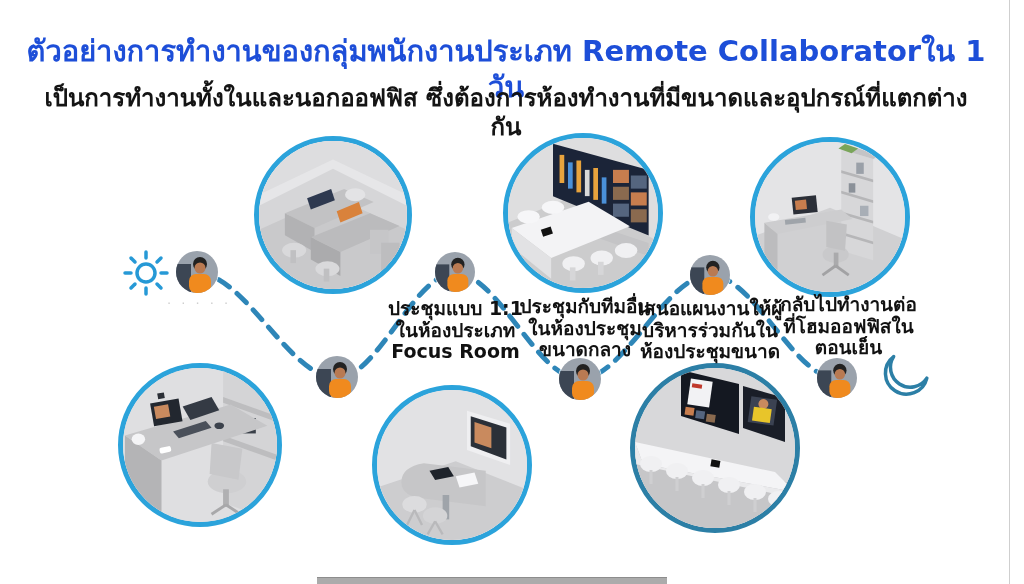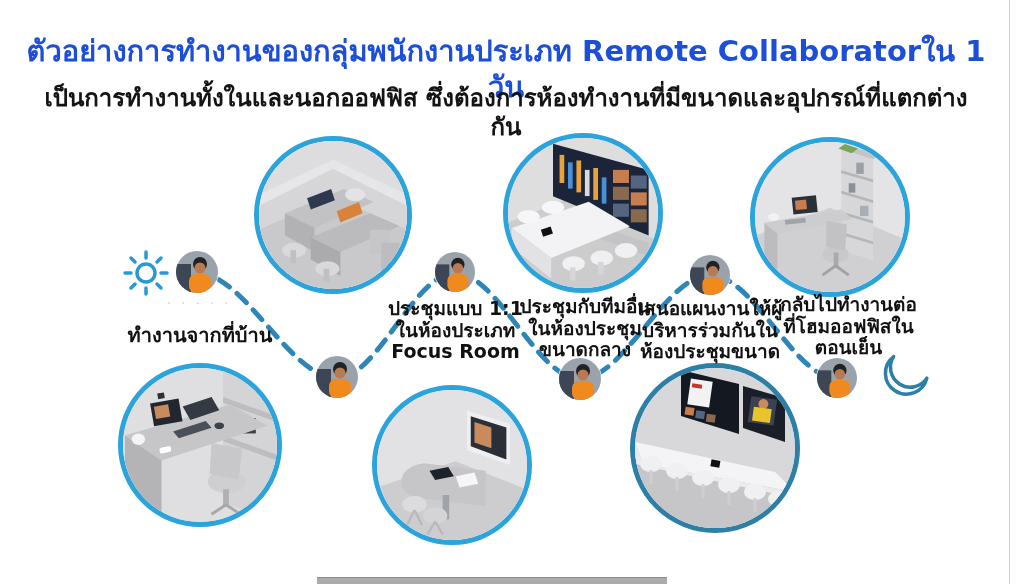--- a/index.html
+++ b/index.html
@@ -221,21 +221,20 @@
         <line x1="16" y1="102" x2="16" y2="116"></line>
           <line x1="42" y1="109" x2="42" y2="123"></line>
         <line x1="68" y1="116" x2="68" y2="130"></line>
           <line x1="94" y1="123" x2="94" y2="137"></line>
         <line x1="120" y1="130" x2="120" y2="144"></line>
           <line x1="144" y1="137" x2="144" y2="151"></line>
       </g>
     </svg>
   </div>
 
-  <div class="step-label single" style="left:115px;top:325px;width:170px;">ทำงานจากที่บ้าน</div>
   <div class="step-label" style="left:378px;top:298px;width:155px;">ประชุมแบบ 1:1
 ในห้องประเภท
 Focus Room</div>
   <div class="step-label" style="left:505px;top:296px;width:160px;">ประชุมกับทีมอื่น
 ในห้องประชุม
 ขนาดกลาง</div>
   <div class="step-label" style="left:626px;top:300px;width:168px;font-family:Liberation Mono, monospace;">เสนอแผนงานให้ผู้
 บริหารร่วมกันใน
 ห้องประชุมขนาด</div>
   <div class="step-label" style="left:766px;top:294px;width:165px;">กลับไปทำงานต่อ

